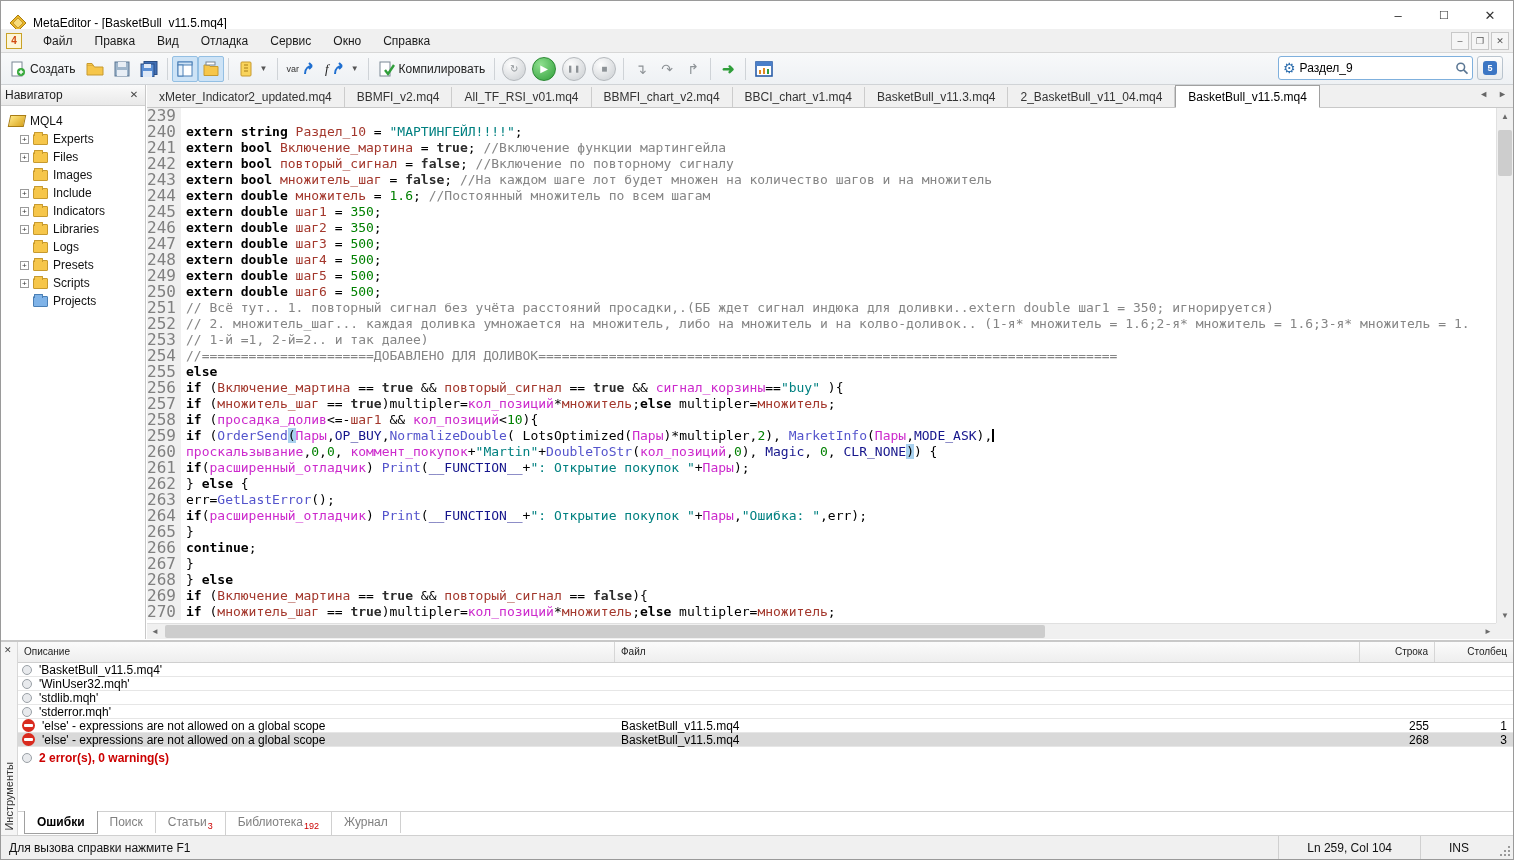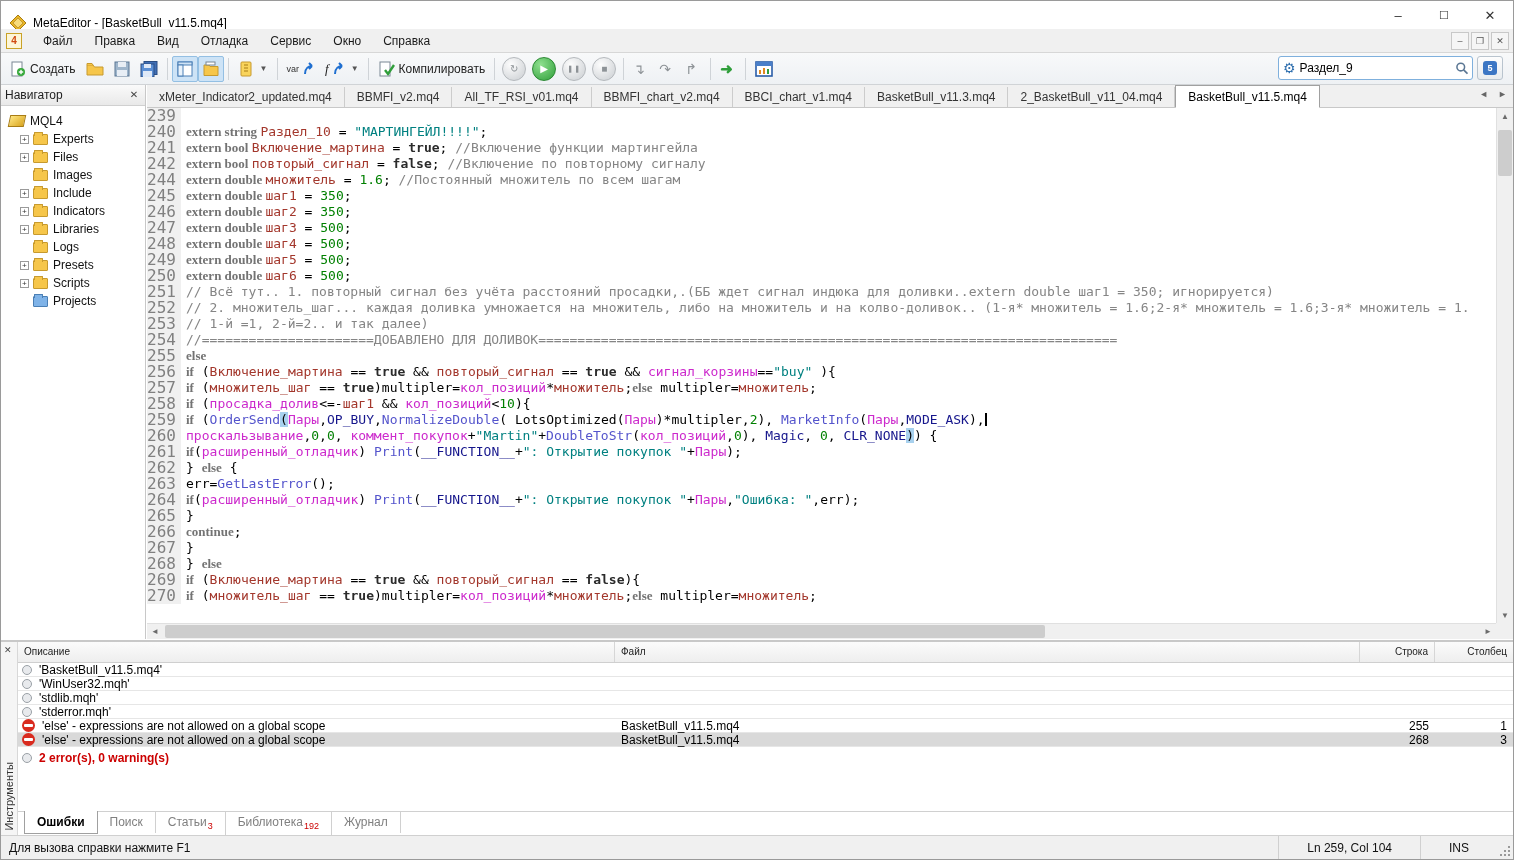--- a/index.html
+++ b/index.html
@@ -16,21 +16,21 @@
 
   
   .menubar { position:absolute; top:28px; left:0; right:0; height:24px; background:#f0f0f0; border-bottom:1px solid #d7d7d7; display:flex; align-items:center; }
   .mdi-icon { width:16px; height:16px; margin:0 10px 0 5px; position:relative; background:#fdf6d8; border:1px solid #c9a227; font:bold 10px "Liberation Sans",sans-serif; color:#d04a12; text-align:center; line-height:14px; }
   .menu-item { padding:0 11px; height:24px; line-height:24px; color:#1a1a1a; }
   .mdi-controls { position:absolute; right:4px; top:3px; display:flex; gap:2px; }
   .mdi-btn { width:18px; height:18px; border:1px solid #c8c8c8; background:#f5f5f5; font-size:9px; color:#555; display:flex; align-items:center; justify-content:center; }
 
   
   .toolbar { position:absolute; top:52px; left:0; right:0; height:32px; background:linear-gradient(#f8f9fa,#eef1f4); border-bottom:1px solid #d0d3d6; display:flex; align-items:center; padding-left:4px; }
-  .tb-btn { height:26px; min-width:26px; display:flex; align-items:center; justify-content:space-between; gap:4px; padding:0 4px; border:1px solid transparent; border-radius:2px; color:#222; }
+  .tb-btn { height:26px; min-width:26px; display:flex; align-items:center; justify-content:center; gap:4px; padding:0 4px; border:1px solid transparent; border-radius:2px; color:#222; }
   .tb-btn.pressed { background:#cde3f6; border-color:#93bfe3; }
   .tb-sep { width:1px; height:22px; background:#cfd3d7; margin:0 4px; }
   .tb-caret { font-size:8px; color:#555; margin-left:2px; }
   .round-btn { width:24px; height:24px; border-radius:50%; margin:0 3px; display:flex; align-items:center; justify-content:center; font-size:10px; color:#fff; border:1px solid #b5b9bd; background:radial-gradient(circle at 35% 30%, #fdfdfd, #c9cdd1); }
   .round-btn.green { background:radial-gradient(circle at 35% 30%, #8fe08f, #2f9e3a); border-color:#2c8a34; }
   .round-btn .glyph { color:#8e9397; }
   .round-btn.green .glyph { color:#fff; }
   .search-wrap { position:absolute; right:10px; top:3px; display:flex; align-items:center; gap:4px; }
   .search-box { display:flex; align-items:center; width:195px; height:24px; border:1px solid #7fb0dd; border-radius:3px; background:#fff; padding:0 4px; }
   .search-box input { border:none; outline:none; flex:1; font-size:12px; font-family:"Liberation Sans",sans-serif; }
@@ -62,21 +62,21 @@
   .tabbar { height:23px; background:#f0f0f0; border-bottom:1px solid #c8c8c8; display:flex; align-items:flex-end; position:relative; }
   .tab { height:20px; line-height:20px; padding:0 12px; color:#333; border-right:1px solid #cccccc; font-size:12px; white-space:nowrap; }
   .tab.active { background:#fff; border:1px solid #a0a0a0; border-bottom:1px solid #fff; height:23px; line-height:22px; margin-bottom:-1px; color:#000; }
   .tab-arrows { position:absolute; right:6px; top:4px; display:flex; gap:10px; color:#666; font-size:9px; }
 
   
   .code-area { position:absolute; top:23px; left:0; right:17px; bottom:16px; background:#fff; overflow:hidden; }
   .code-line { display:flex; height:16px; line-height:16px; font-family:"DejaVu Sans Mono","Liberation Mono",monospace; font-size:13px; white-space:pre; }
   .line-num { width:34px; flex:0 0 34px; text-align:right; padding-right:6px; color:#808080; background:#f0f0f0; font-size:16px; }
   .line-code { padding-left:5px; }
-  .tk-kw { color:#737373; font-weight:bold;font-family:Liberation Serif, serif; }
+  .tk-kw { color:#000000; font-weight:bold; }
   .tk-var { color:#a3372c; }
   .tk-gv  { color:#cc29cc; }
   .tk-num { color:#008000; }
   .tk-str { color:#008080; }
   .tk-com { color:#858585; }
   .tk-fn  { color:#5454cc; }
   .tk-cn  { color:#16168c; }
   .tk-bl  { color:#2b2b2b; font-weight:bold; }
   .tk-pl  { color:#000; }
   .tk-hl  { color:#000; background:#a8d1ee; }
@@ -380,20 +380,21 @@
           <div class="tab-arrows">
           <span>◄</span>
           <span>►</span>
         </div>
       </div>
       <div class="code-area" id="code-area">
           <div class="code-line"><span class="line-num">239</span><span class="line-code"></span></div>
           <div class="code-line"><span class="line-num">240</span><span class="line-code"><span class="tk-kw">extern string </span><span class="tk-var">Раздел_10</span><span class="tk-pl"> = </span><span class="tk-str">"МАРТИНГЕЙЛ!!!!"</span><span class="tk-pl">;</span></span></div>
           <div class="code-line"><span class="line-num">241</span><span class="line-code"><span class="tk-kw">extern bool </span><span class="tk-var">Включение_мартина</span><span class="tk-pl"> = </span><span class="tk-bl">true</span><span class="tk-pl">; </span><span class="tk-com">//Включение функции мартингейла</span></span></div>
           <div class="code-line"><span class="line-num">242</span><span class="line-code"><span class="tk-kw">extern bool </span><span class="tk-var">повторый_сигнал</span><span class="tk-pl"> = </span><span class="tk-bl">false</span><span class="tk-pl">; </span><span class="tk-com">//Включение по повторному сигналу</span></span></div>
+          <div class="code-line"><span class="line-num">243</span><span class="line-code"><span class="tk-kw">extern bool </span><span class="tk-var">множитель_шаг</span><span class="tk-pl"> = </span><span class="tk-bl">false</span><span class="tk-pl">; </span><span class="tk-com">//На каждом шаге лот будет множен на количество шагов и на множитель</span></span></div>
           <div class="code-line"><span class="line-num">244</span><span class="line-code"><span class="tk-kw">extern double </span><span class="tk-var">множитель</span><span class="tk-pl"> = </span><span class="tk-num">1.6</span><span class="tk-pl">; </span><span class="tk-com">//Постоянный множитель по всем шагам</span></span></div>
           <div class="code-line"><span class="line-num">245</span><span class="line-code"><span class="tk-kw">extern double </span><span class="tk-var">шаг1</span><span class="tk-pl"> = </span><span class="tk-num">350</span><span class="tk-pl">;</span></span></div>
           <div class="code-line"><span class="line-num">246</span><span class="line-code"><span class="tk-kw">extern double </span><span class="tk-var">шаг2</span><span class="tk-pl"> = </span><span class="tk-num">350</span><span class="tk-pl">;</span></span></div>
           <div class="code-line"><span class="line-num">247</span><span class="line-code"><span class="tk-kw">extern double </span><span class="tk-var">шаг3</span><span class="tk-pl"> = </span><span class="tk-num">500</span><span class="tk-pl">;</span></span></div>
           <div class="code-line"><span class="line-num">248</span><span class="line-code"><span class="tk-kw">extern double </span><span class="tk-var">шаг4</span><span class="tk-pl"> = </span><span class="tk-num">500</span><span class="tk-pl">;</span></span></div>
           <div class="code-line"><span class="line-num">249</span><span class="line-code"><span class="tk-kw">extern double </span><span class="tk-var">шаг5</span><span class="tk-pl"> = </span><span class="tk-num">500</span><span class="tk-pl">;</span></span></div>
           <div class="code-line"><span class="line-num">250</span><span class="line-code"><span class="tk-kw">extern double </span><span class="tk-var">шаг6</span><span class="tk-pl"> = </span><span class="tk-num">500</span><span class="tk-pl">;</span></span></div>
           <div class="code-line"><span class="line-num">251</span><span class="line-code"><span class="tk-com">// Всё тут.. 1. повторный сигнал без учёта расстояний просадки,.(ББ ждет сигнал индюка для доливки..extern double шаг1 = 350; игнорируется)</span></span></div>
           <div class="code-line"><span class="line-num">252</span><span class="line-code"><span class="tk-com">// 2. множитель_шаг... каждая доливка умножается на множитель, либо на множитель и на колво-доливок.. (1-я* множитель = 1.6;2-я* множитель = 1.6;3-я* множитель = 1.</span></span></div>
           <div class="code-line"><span class="line-num">253</span><span class="line-code"><span class="tk-com">// 1-й =1, 2-й=2.. и так далее)</span></span></div>

